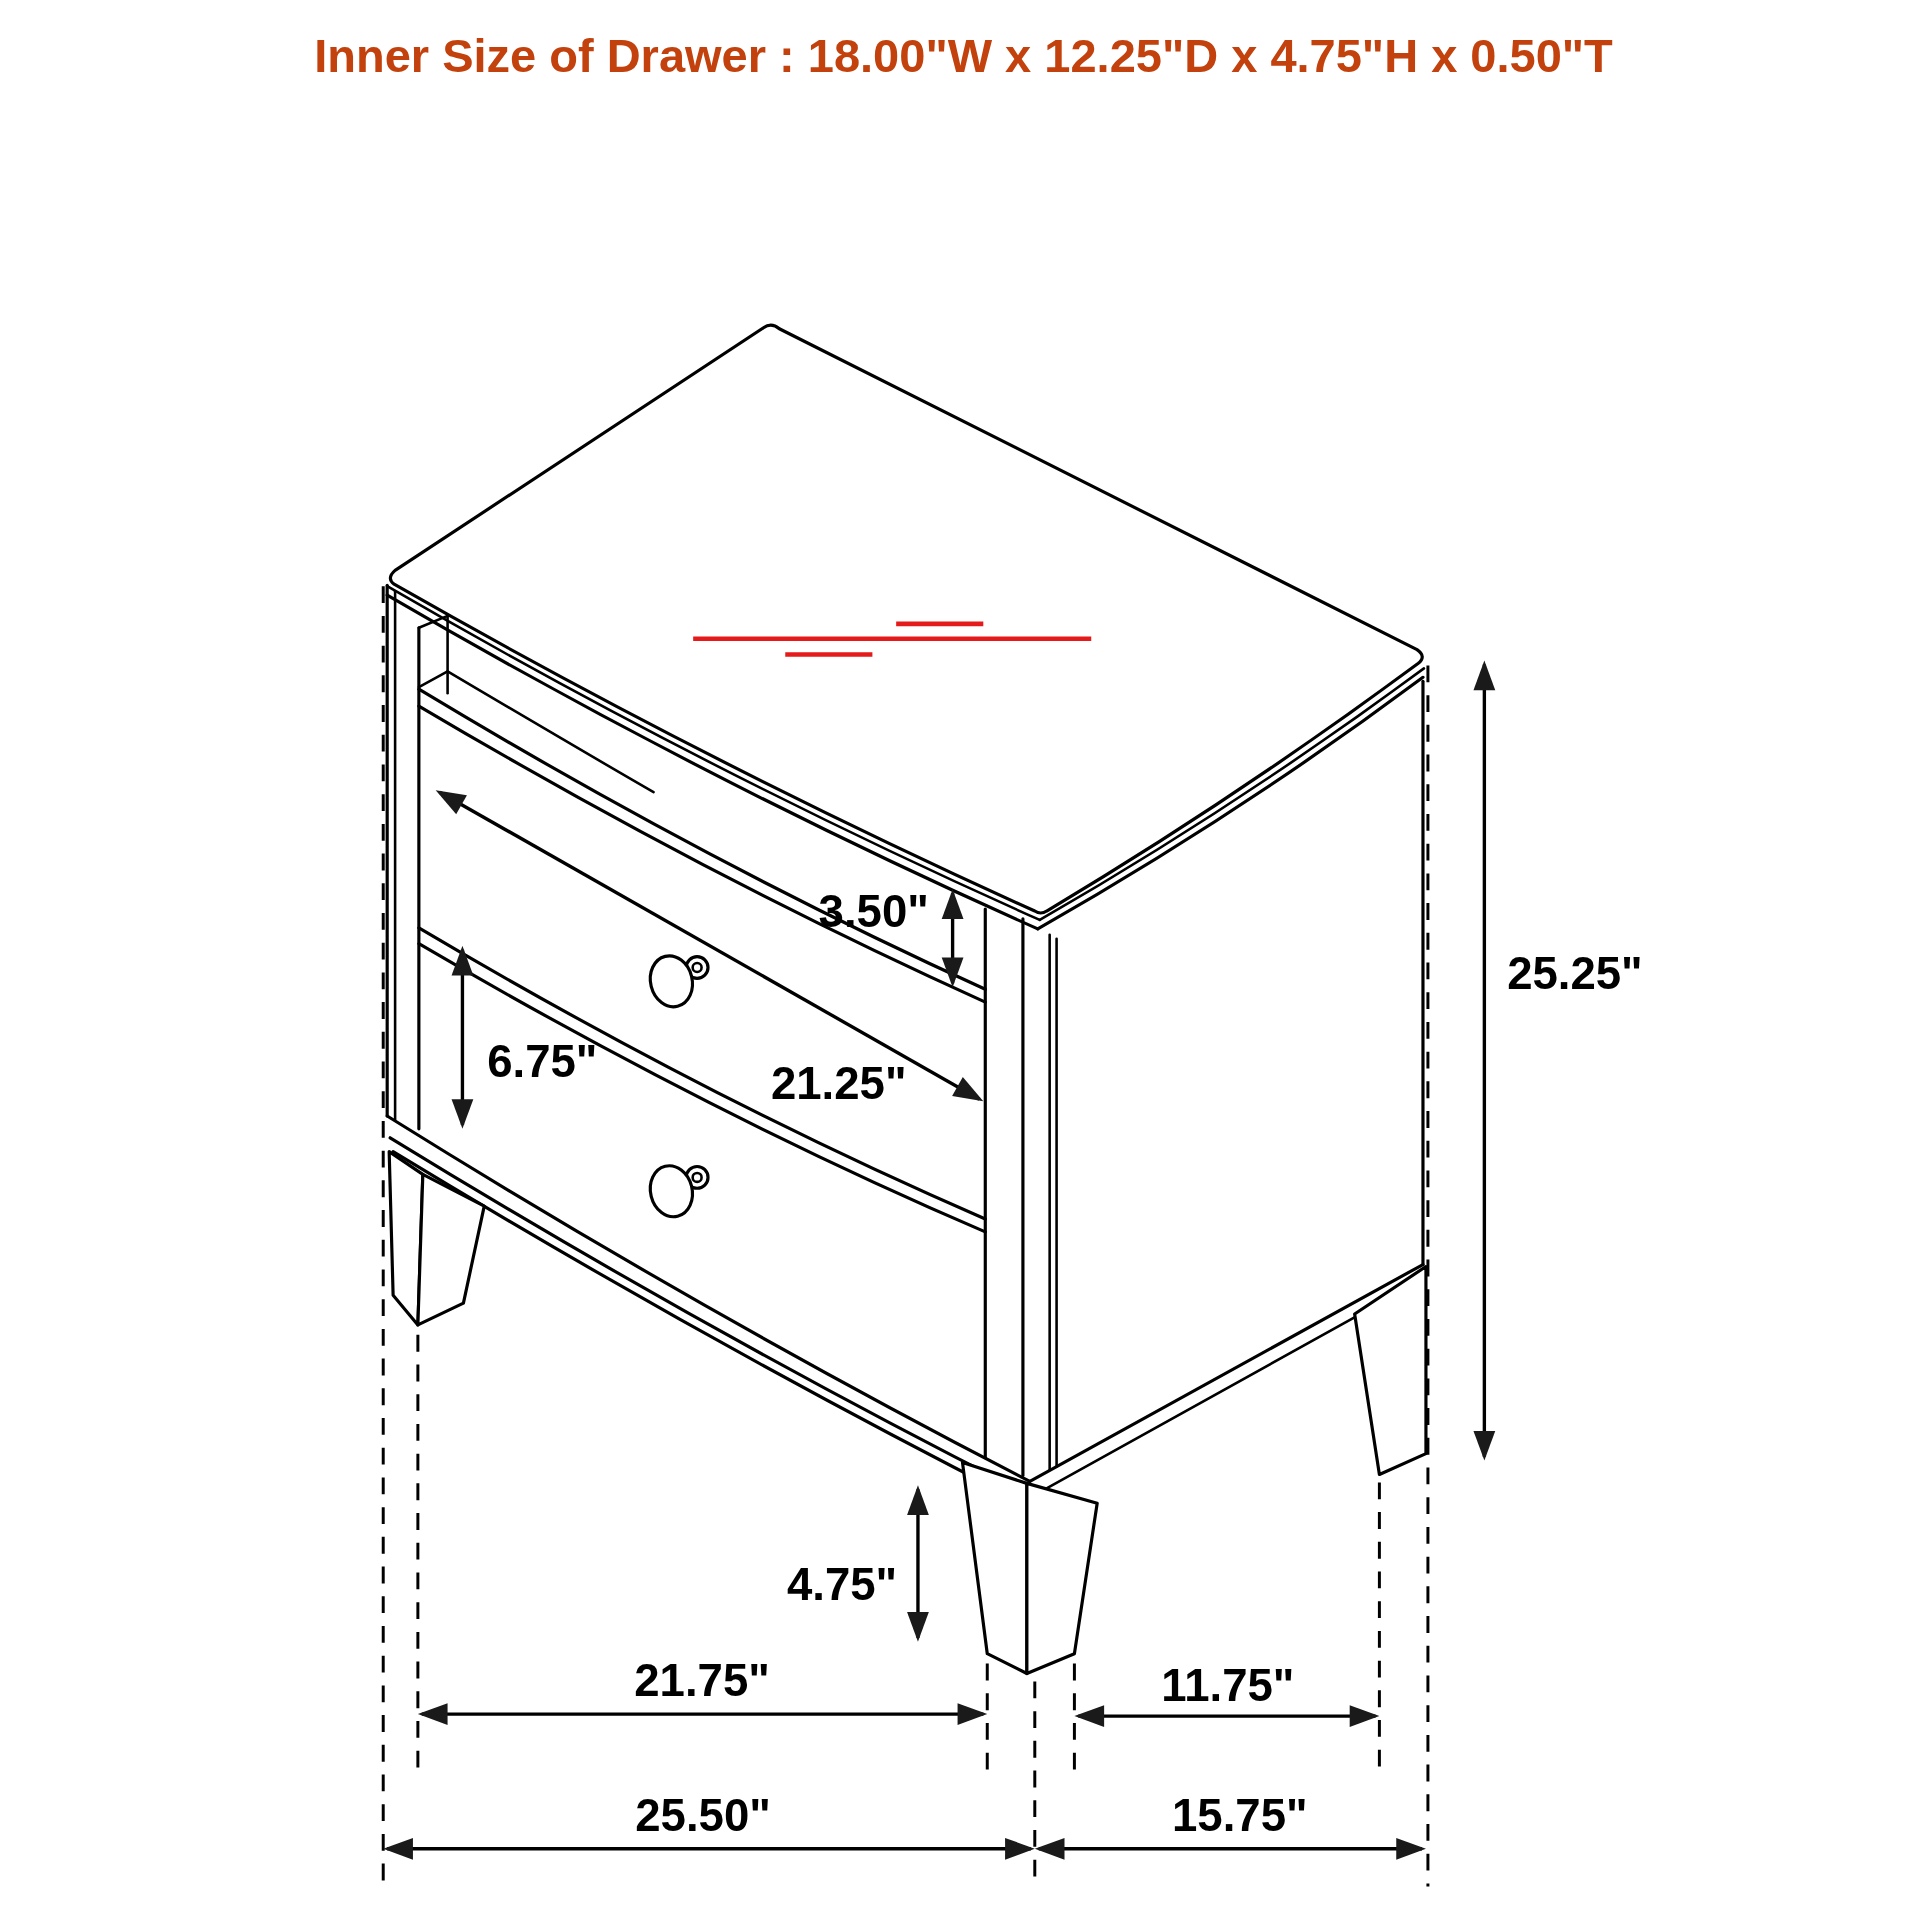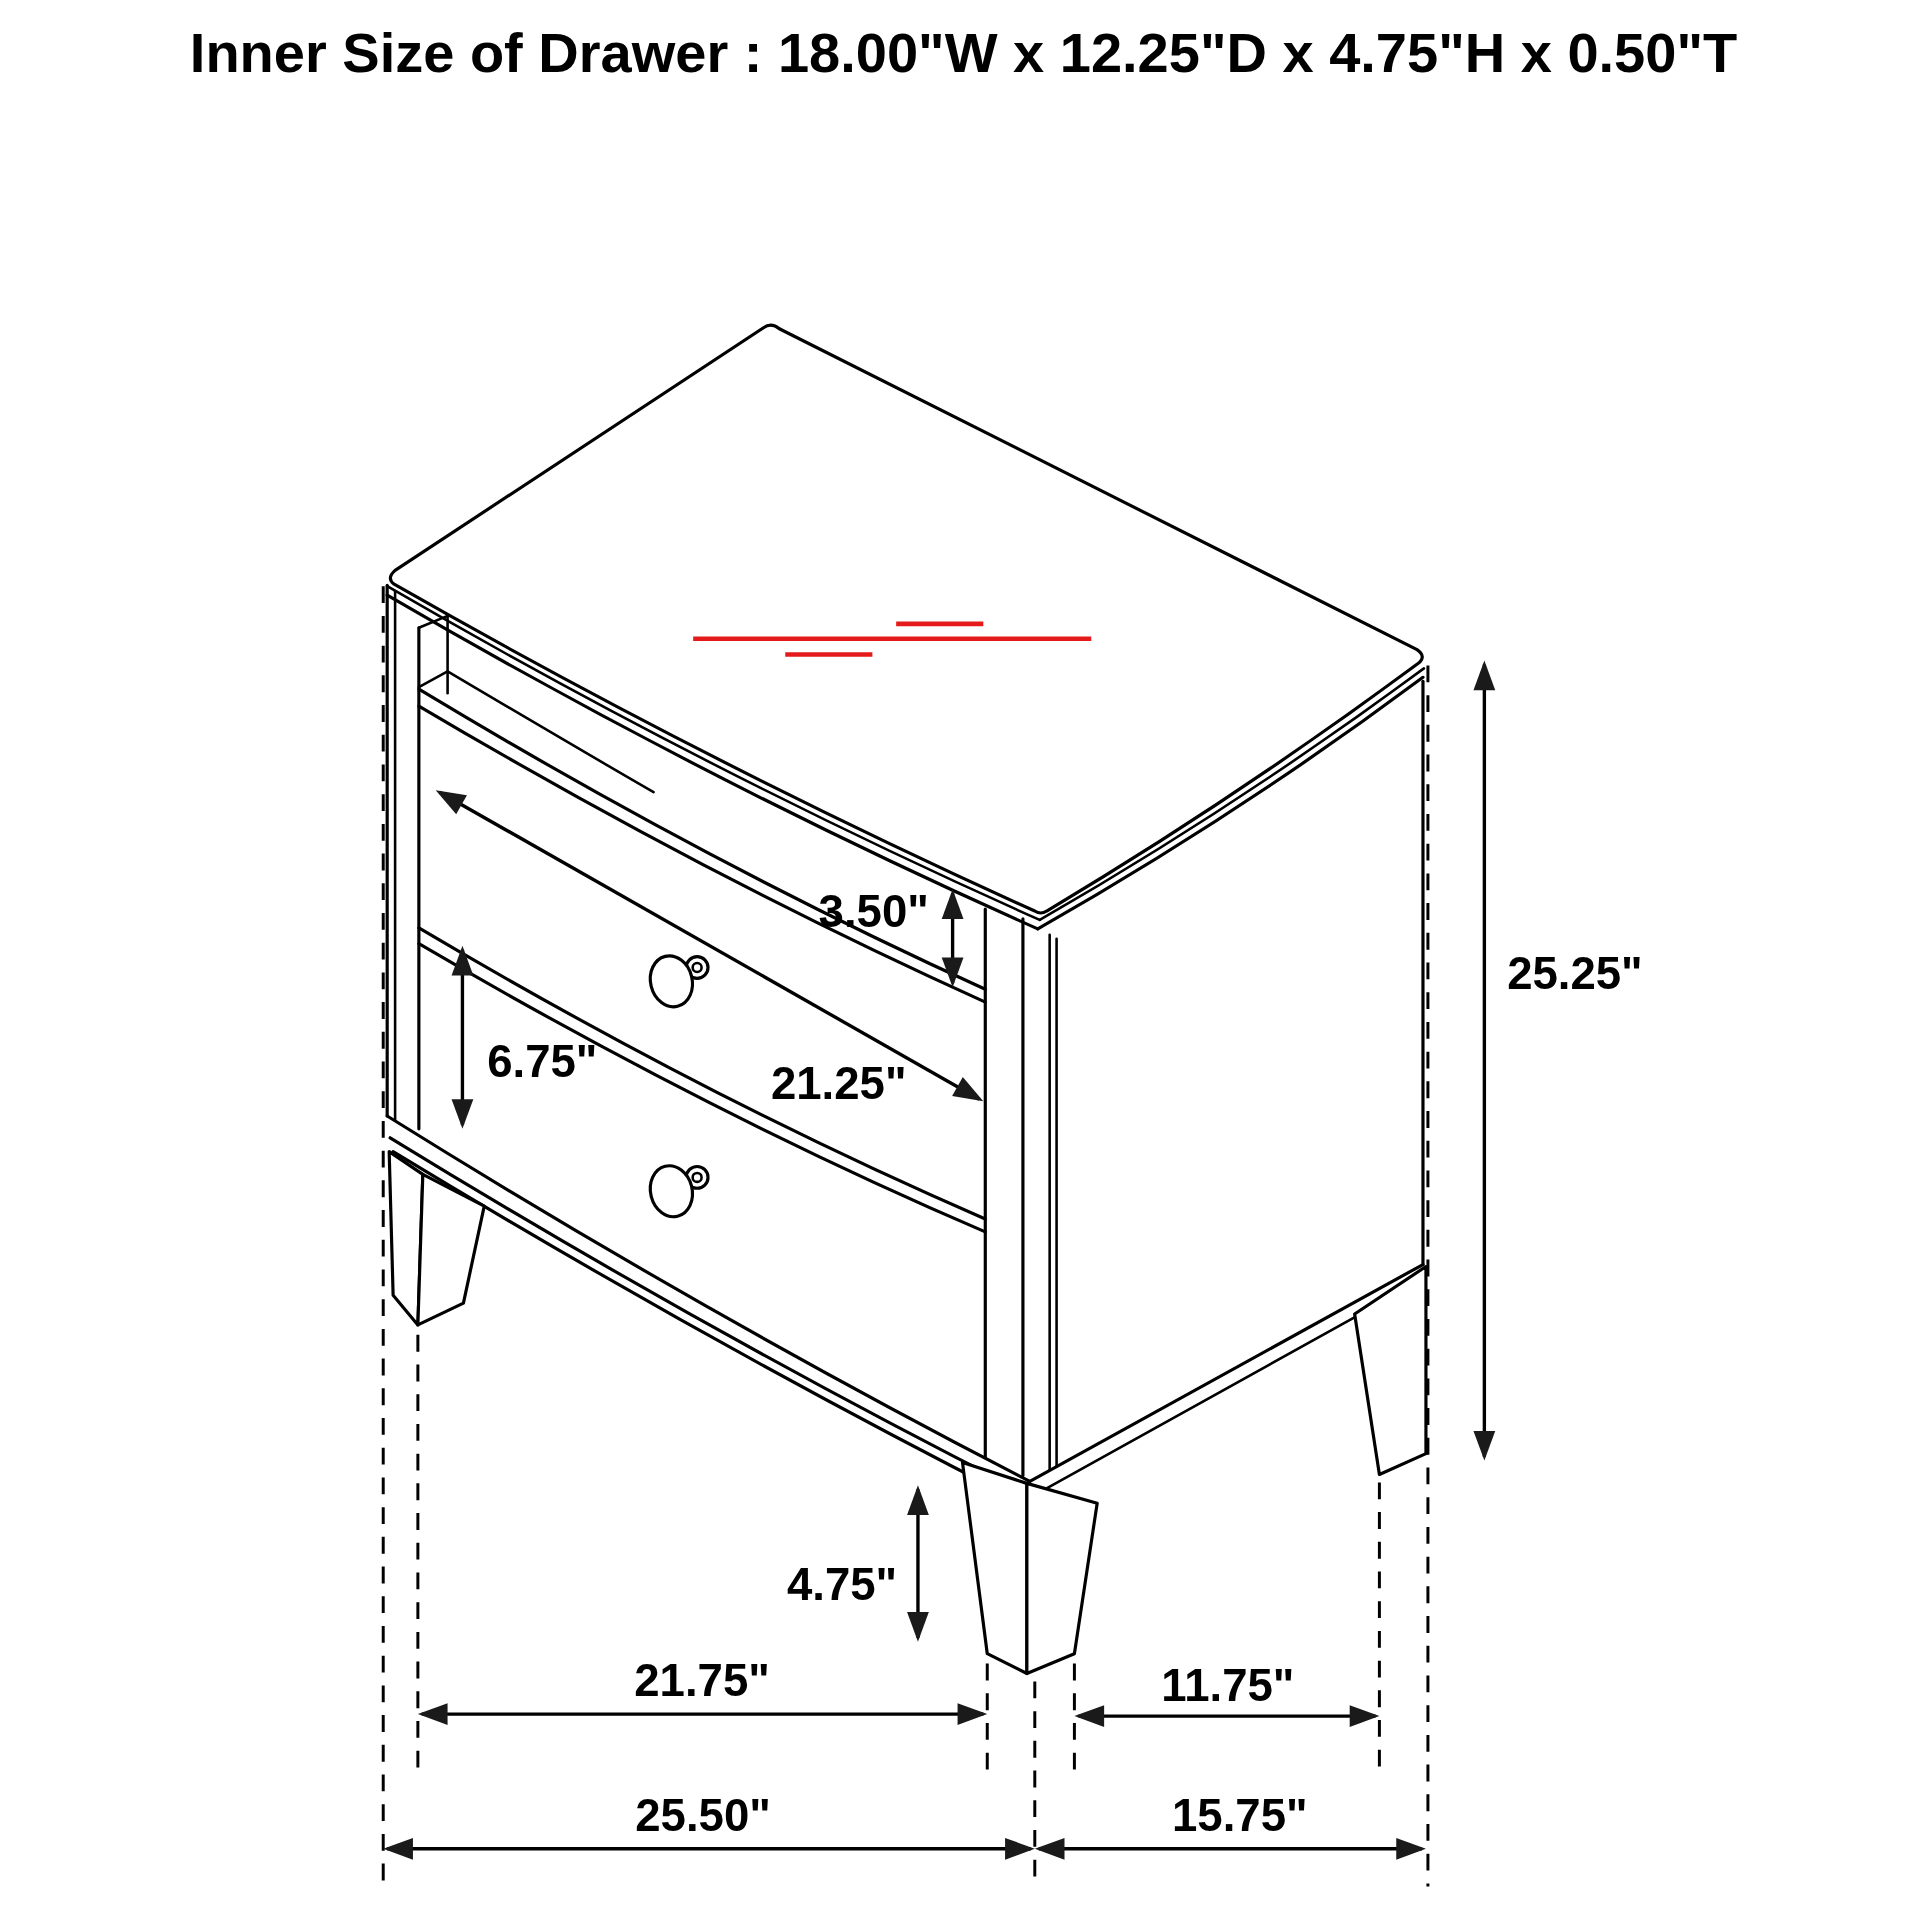--- a/index.html
+++ b/index.html
@@ -1,19 +1,19 @@
 <!DOCTYPE html>
 <html><head>
 <meta charset="utf-8">
 <style>
   html,body{margin:0;padding:0;background:#ffffff;}
   body{width:1927px;height:1927px;position:relative;font-family:"Liberation Sans",sans-serif;}
   #diagram-title{
-    position:absolute;top:20px;left:0;width:100%;
-    text-align:center;font-size:56px;font-weight:bold;color:#000000;
+    position:absolute;top:28px;left:0;width:100%;
+    text-align:center;font-size:47px;font-weight:bold;color:#c2410c;
     letter-spacing:0px;
   }
   svg{position:absolute;top:0;left:0;}
   .edge{fill:none;stroke:#000;stroke-width:3.2;stroke-linecap:round;stroke-linejoin:round;}
   .edge-thin{fill:none;stroke:#000;stroke-width:2.6;stroke-linecap:round;}
   .face{fill:#ffffff;stroke:#000;stroke-width:3.2;stroke-linejoin:round;}
   .dimline{fill:none;stroke:#000;stroke-width:3.4;}
   .arrowhead{fill:#1a1a1a;stroke:none;}
   .extline{fill:none;stroke:#000;stroke-width:3;stroke-dasharray:17 13;}
   .dimtext{font-family:"Liberation Sans",sans-serif;font-size:46px;font-weight:bold;fill:#000;}

